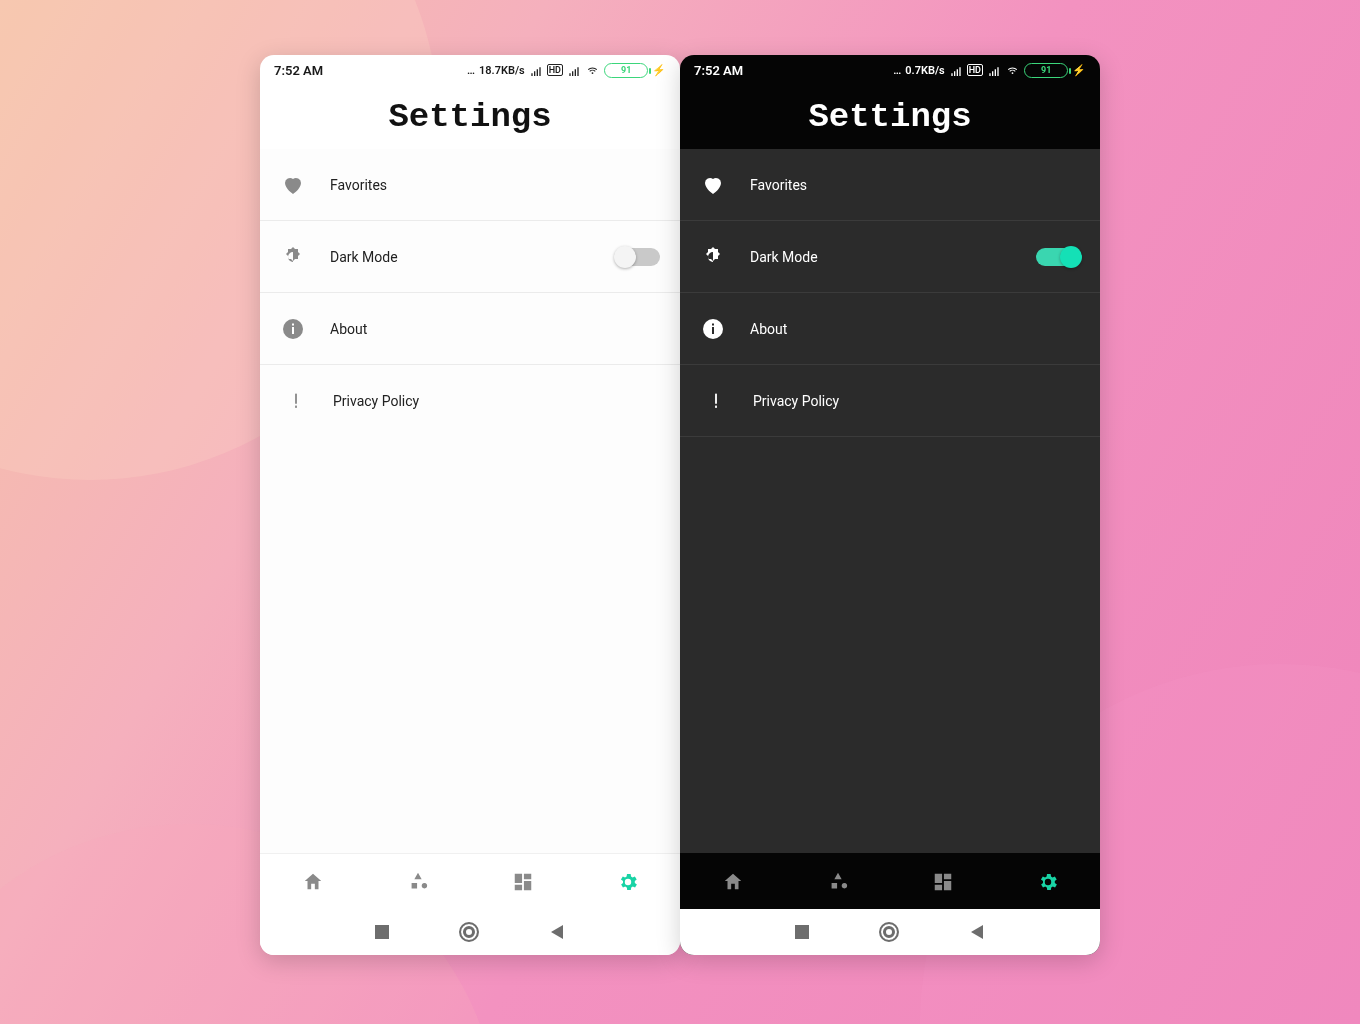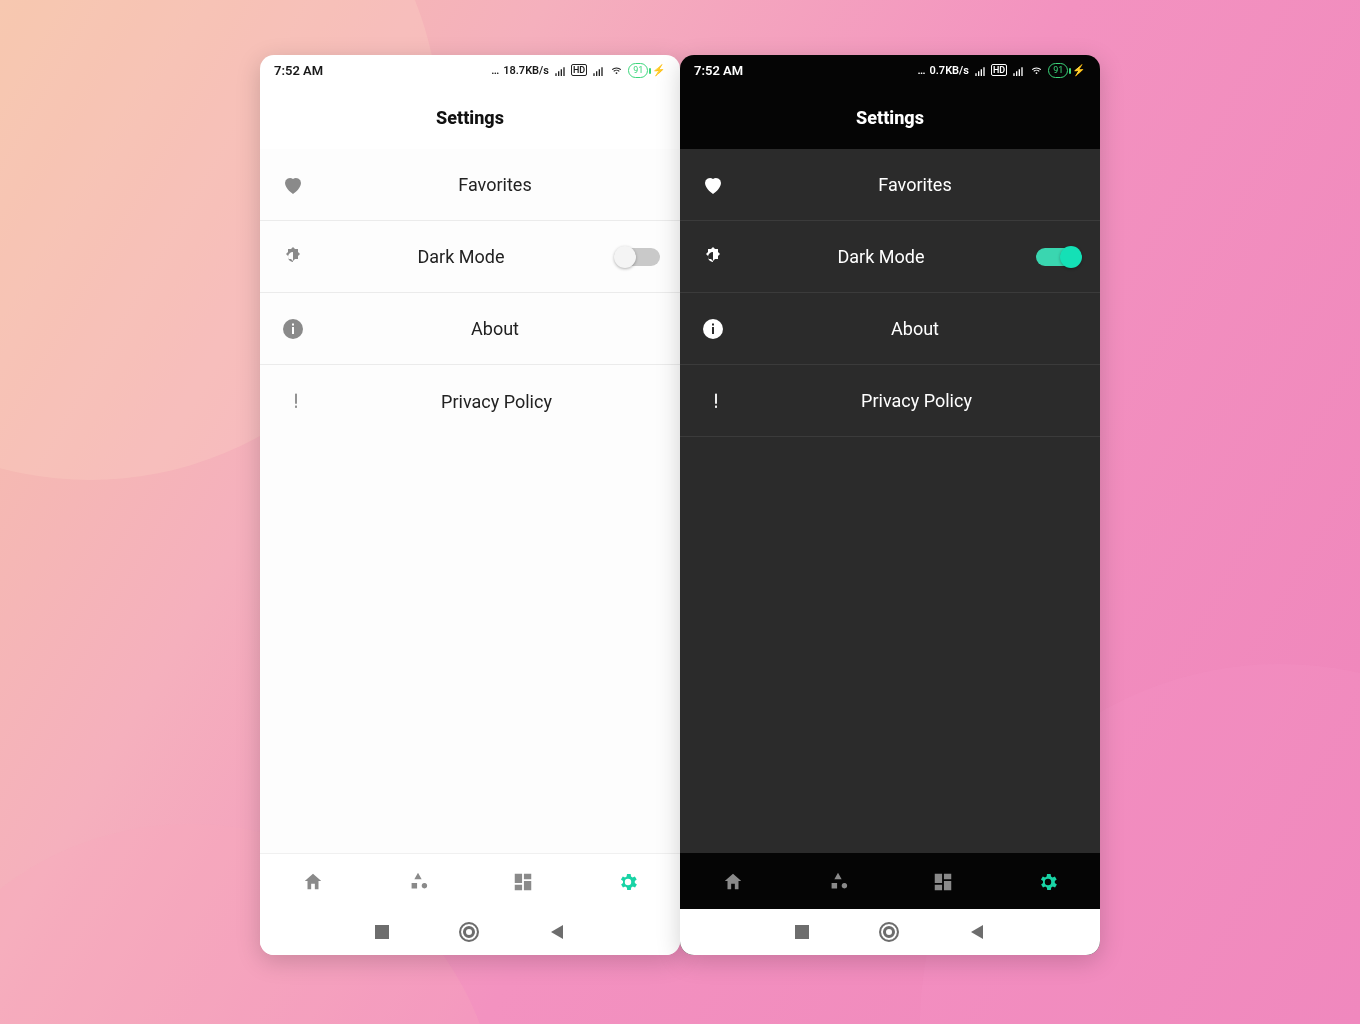--- a/index.html
+++ b/index.html
@@ -51,48 +51,48 @@
     padding: 0 14px;
     font-size: 13px;
     font-weight: 600;
   }
   .phone.light .status-bar { color:#1a1a1a; }
   .phone.dark  .status-bar { color:#fff; }
   .status-right { display:flex; align-items:center; gap:4px; font-size:11px;}
   .status-right svg { display:block; }
   .battery-pill {
     display:inline-flex; align-items:center; justify-content:center;
-    border:1.5px solid #3bd67b; border-radius:10px; padding:0 4px;
-    font-size:9px; color:#3bd67b; font-weight:400; height:15px;
+    border:1.5px solid #3bd67b; border-radius:10px; padding:0 16px;
+    font-size:9px; color:#3bd67b; font-weight:700; height:15px;
     position:relative;
   }
   .battery-pill::after{content:"";position:absolute;right:-4px;top:4px;width:2px;height:6px;background:#3bd67b;border-radius:1px;}
   .bolt{font-size:11px;}
 
   
   .app-header {
     height: 64px;
     display:flex; align-items:center; justify-content:center;
-    font-size: 18px;
+    font-size: 34px;
     font-weight: 800;
+    font-family: Liberation Mono, monospace;
   }
   .phone.light .app-header { background:#fff; color:#111; }
   .phone.dark  .app-header { background:#050505; color:#fff; }
 
   
   .settings-list { flex:1; }
   .settings-row {
     display:flex;
     align-items:center;
     height: 72px;
     padding: 0 20px;
     border-bottom: 1px solid rgba(0,0,0,0.07);
-    font-size: 18px;
+    font-size: 14px;
     gap:24px;
-    text-align:center;
   }
   .phone.dark .settings-row { border-bottom: 1px solid rgba(255,255,255,0.08);}
   .settings-row:last-child { border-bottom:none;padding-left:23px;}
   .row-icon { width:26px; height:26px; display:flex; align-items:center; justify-content:center; }
   .phone.light .row-icon svg { fill:#8a8a8a; }
   .phone.dark  .row-icon svg { fill:#fff; }
   .row-label { flex:1; }
   
   .toggle { width:44px; height:18px; border-radius:12px; position:relative; }
   .toggle .knob { position:absolute; width:22px; height:22px; border-radius:50%; top:-2px; box-shadow:0 1px 3px rgba(0,0,0,0.3);}

